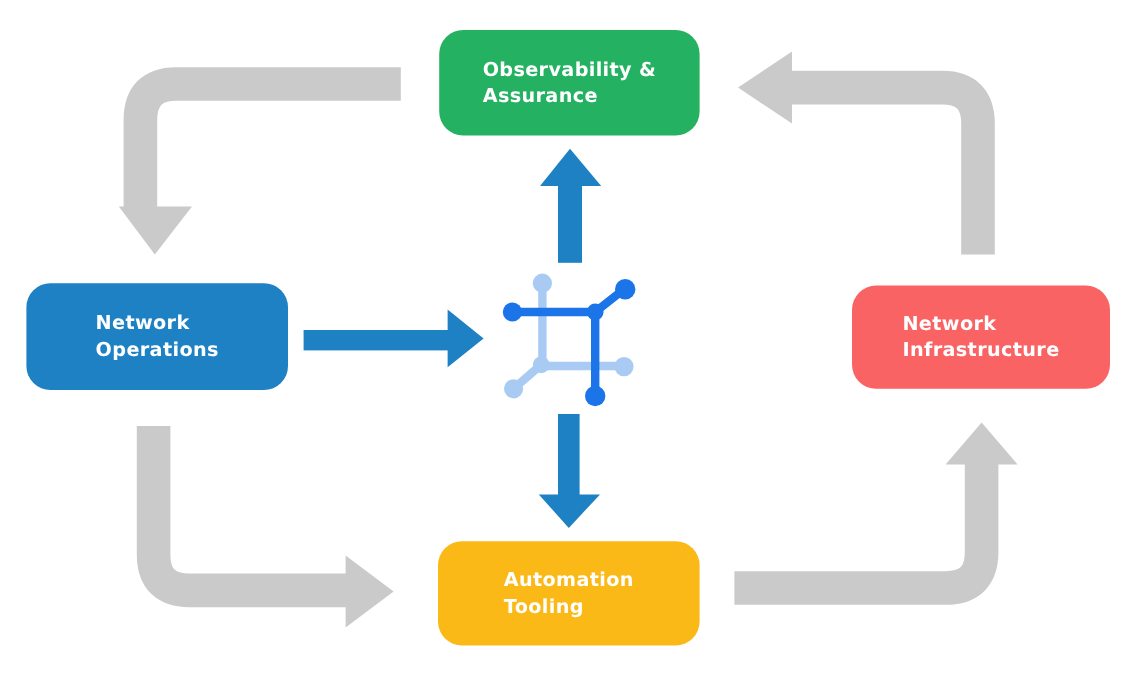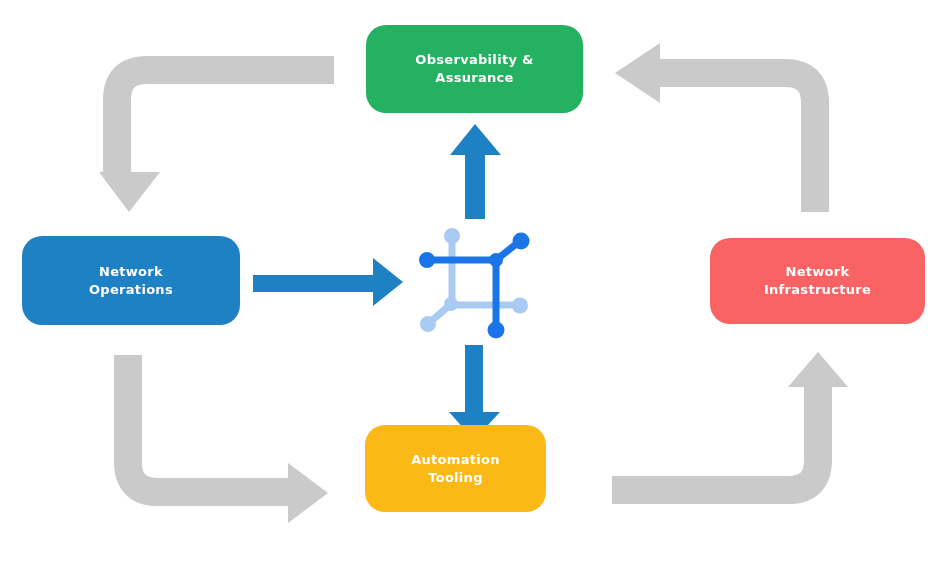--- a/index.html
+++ b/index.html
@@ -43,31 +43,30 @@
     fill: none;
   }
   .icon-dark-dot { fill: var(--icon_blue_dark); }
   .node-box {
     position: absolute;
     border-radius: 20px;
     display: flex;
     align-items: center;
     justify-content: center;
     color: var(--label_text, #fff);
-    font-size: 13px;
+    font-size: 16px;
     font-weight: 600;
     line-height: 1.38;
-    text-align: center;
     white-space: pre-line;
     letter-spacing: 0.3px;
   }
   .node-observability { left: 366px; top: 25px;  width: 217px; height: 88px; background: var(--observability); }
   .node-operations    { left: 22px;  top: 236px; width: 218px; height: 89px; background: var(--operations); }
   .node-infrastructure{ left: 710px; top: 238px; width: 215px; height: 86px; background: var(--infrastructure); }
-  .node-automation    { left: 365px; top: 425px; width: 181px; height: 87px; background: var(--automation); }
+  .node-automation    { left: 365px; top: 451px; width: 218px; height: 87px; background: var(--automation); }
 </style>
 </head>
 <body>
 
 <div class="canvas">
 
   <svg class="arrows-layer" width="948" height="570" viewBox="0 0 948 570" xmlns="http://www.w3.org/2000/svg">
 
     <g>
       <path class="gray-shaft" d="M 334 70 L 147 70 Q 117 70 117 100 L 117 174"></path>

